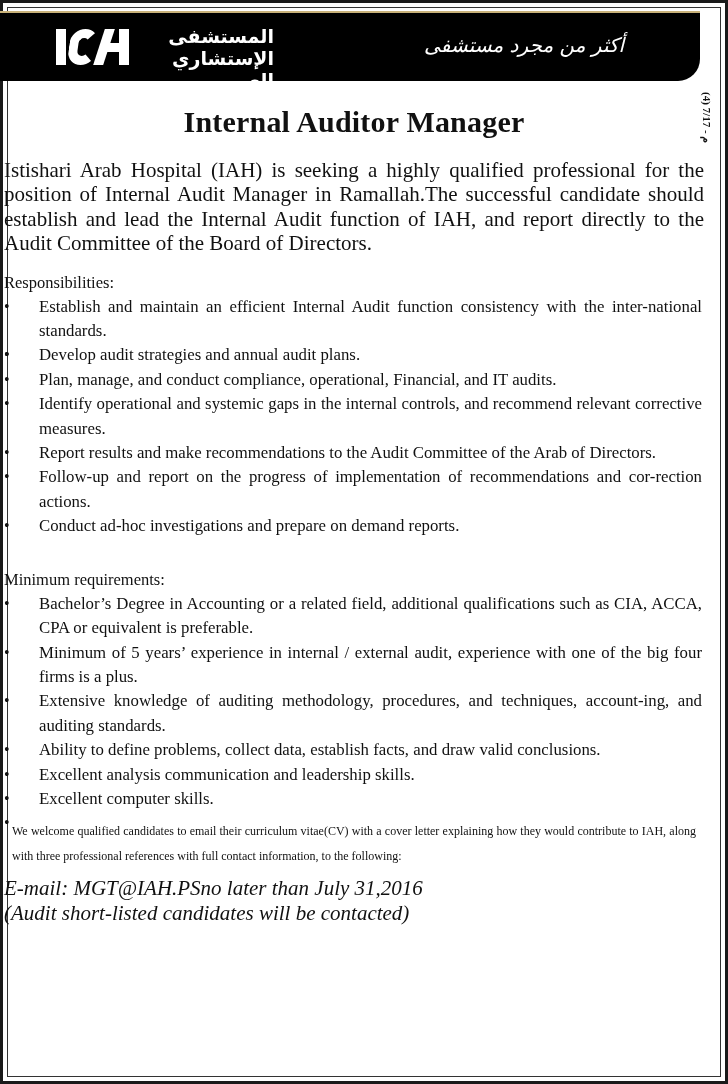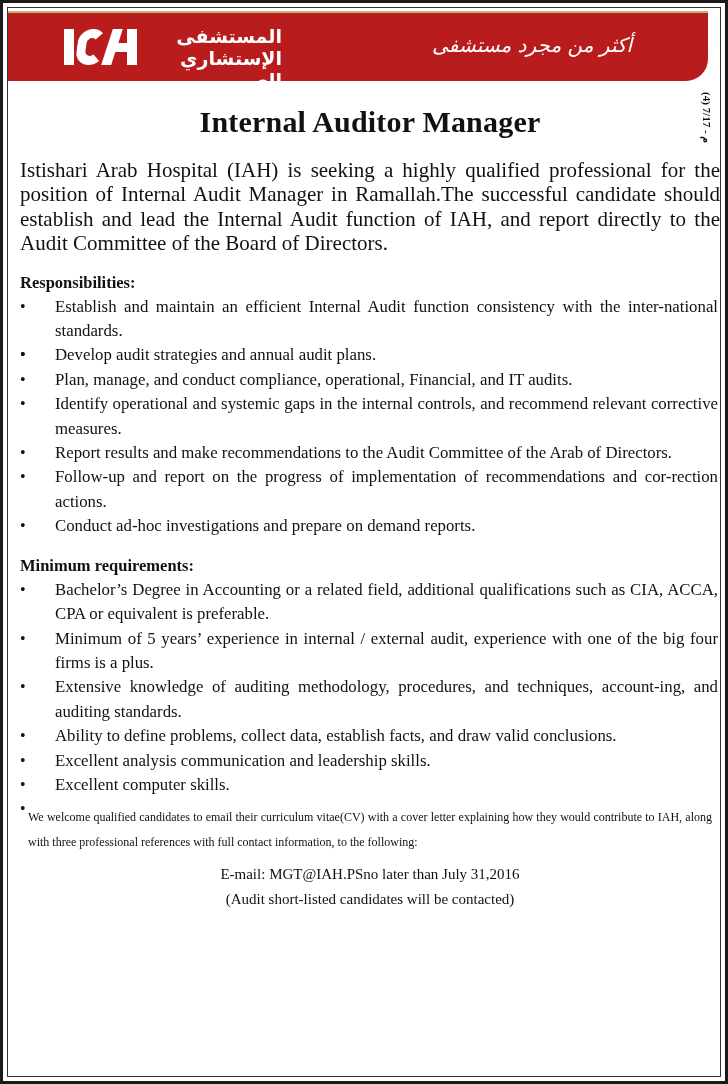--- a/index.html
+++ b/index.html
@@ -6,22 +6,22 @@
     body { width: 728px; height: 1084px; overflow: hidden; position: relative; }
     .frame-outer {
       position: absolute; left: 0; top: 0; width: 728px; height: 1084px;
       box-sizing: border-box; border: 3px solid #1a1a1a; background: #ffffff;
     }
     .frame-inner {
       position: absolute; left: 4px; top: 4px; right: 4px; bottom: 4px;
       border: 1px solid #333; box-sizing: border-box; background: #fff;
     }
     .banner {
-      position: absolute; left: 8px; top: 11px; width: 700px; height: 68px;
-      background: #b91c1c; border-top: 2px solid #c9b27a;
+      position: absolute; left: 0; top: 11px; width: 700px; height: 68px;
+      background: #000000; border-top: 2px solid #c9b27a;
       border-bottom-right-radius: 22px;
     }
     .logo-mark {
       position: absolute; left: 56px; top: 16px; height: 36px; display: flex; align-items: center;
     }
     .logo-mark .bar { width: 10px; height: 36px; background: #fff; }
     .logo-mark .c {
       width: 28px; height: 36px; margin-left: 3px; box-sizing: border-box;
       border: 9px solid #fff; border-right-color: transparent; border-radius: 14px;
       transform: skewX(-8deg);
@@ -45,42 +45,42 @@
     .slogan {
       position: absolute; right: 76px; top: 20px; color: #fff;
       font-family: "DejaVu Serif", serif; font-size: 20px; font-style: italic; direction: rtl;
     }
     .side-date {
       position: absolute; left: 694px; top: 92px; width: 20px; height: 72px;
       writing-mode: vertical-rl; font-family: "Liberation Serif", serif; font-size: 11px;
       font-weight: bold; color: #111; text-align: left;
     }
     .content {
-      position: absolute; left: 20px; top: 96px; width: 700px;
+      position: absolute; left: 4px; top: 96px; width: 700px;
       font-family: "Liberation Serif", serif; color: #111;
     }
     h1 {
       margin: 0; text-align: center; font-size: 30px; font-weight: bold; letter-spacing: 0.2px;
       line-height: 52px;
     }
     p.intro {
       margin: 10px 0 0 0; font-size: 21px; line-height: 24.4px; text-align: justify;
     }
-    .section-title { margin: 14px 0 0 0; font-size: 16.5px; font-weight: bold; line-height: 25px; }
+    .section-title { margin: 14px 0 0 0; font-size: 16.5px; font-weight: normal; line-height: 25px; }
     ul.bullets { list-style: none; margin: 0; padding: 0; }
     ul.bullets li {
       position: relative; padding-left: 35px; font-size: 16.8px; line-height: 24.4px; text-align: justify;
       padding-right: 2px;
     }
     ul.bullets li .dot {
       position: absolute; left: 0; top: 0; font-size: 16px;
     }
-    .req-title { margin-top: 14px; }
+    .req-title { margin-top: 28px; }
     p.closing { margin: 8px; font-size: 12px; line-height: 24.4px; text-align: justify; }
-    .center-line { text-align: center; font-size: 15px; line-height: 24.4px; }
+    .center-line { font-size: 21px; line-height: 24.4px; font-style: italic; }
   </style>
 </head>
 <body>
 
 <div class="frame-outer">
   <div class="frame-inner"></div>
 </div>
 
 <div class="banner">
   <div class="logo-mark">

